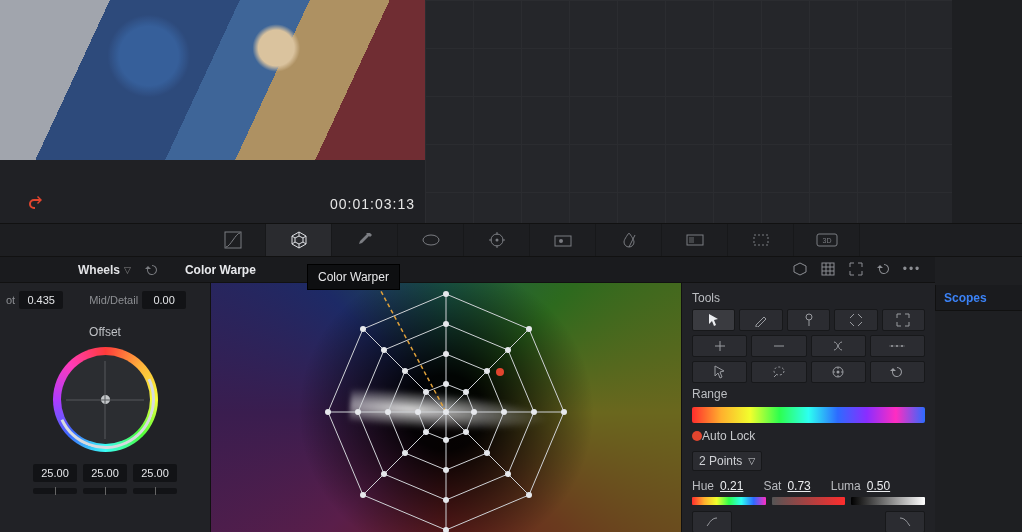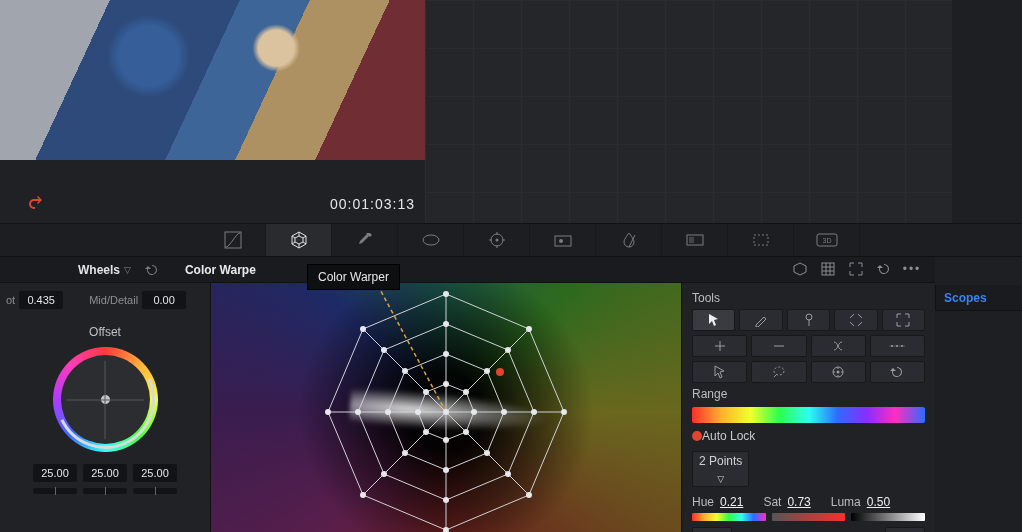--- a/index.html
+++ b/index.html
@@ -68,21 +68,21 @@
 
   
   .tools{position:absolute;left:681px;top:283px;width:254px;height:249px;background:#212226;border-left:1px solid #111;padding:6px 10px 0;}
   .sect-title{color:#bcbec2;font-size:12px;margin:2px 0 4px;}
   .btn-row{display:flex;gap:4px;margin-bottom:4px;}
   .tbtn{flex:1;height:22px;background:#2b2c31;border:1px solid #17181a;border-radius:2px;display:flex;align-items:center;justify-content:center;color:#9a9ca1;}
   .tbtn.active{background:#3a3b40;color:#eceef1;}
   .range-strip{height:16px;margin:6px 0;border-radius:2px;background:linear-gradient(90deg,#ff2d2d,#ffb02d,#f1ff2d,#2dff4e,#2dfff1,#2d6bff,#8a2dff,#ff2dc1,#2d6bff);} 
   .autolock{display:flex;align-items:center;gap:0;margin:4px 0;}
   .al-dot{width:10px;height:10px;border-radius:50%;background:#e2452e;}
-  .combo{display:inline-flex;align-items:center;background:#2b2c31;border:1px solid #17181a;border-radius:2px;padding:2px 6px;gap:6px;color:#cfd1d5;margin:4px 0 8px;flex-direction:column;}
+  .combo{display:inline-flex;align-items:center;background:#2b2c31;border:1px solid #17181a;border-radius:2px;padding:2px 6px;gap:6px;color:#cfd1d5;margin:4px 0 8px;}
   .hs-row{display:flex;align-items:center;gap:6px;}
   .hs-row .lab{color:#b9bbbf;}
   .hs-row .val{color:#eceef1;text-decoration:underline;}
   .tri-strip{height:8px;margin-top:4px;display:flex;gap:6px;}
   .tri-strip .seg{flex:1;border-radius:1px;}
   .seg.hue{background:linear-gradient(90deg,#ff2d2d,#ffb02d,#f1ff2d,#2dff4e,#2dfff1,#2d6bff,#ff2dc1);}
   .seg.sat{background:linear-gradient(90deg,#555,#ff2d2d);}
   .seg.luma{background:linear-gradient(90deg,#000,#fff);}
   .tool-bottom{display:flex;gap:6px;margin-top:6px;}
   .tool-bottom .tbtn{flex:0 0 40px;}

